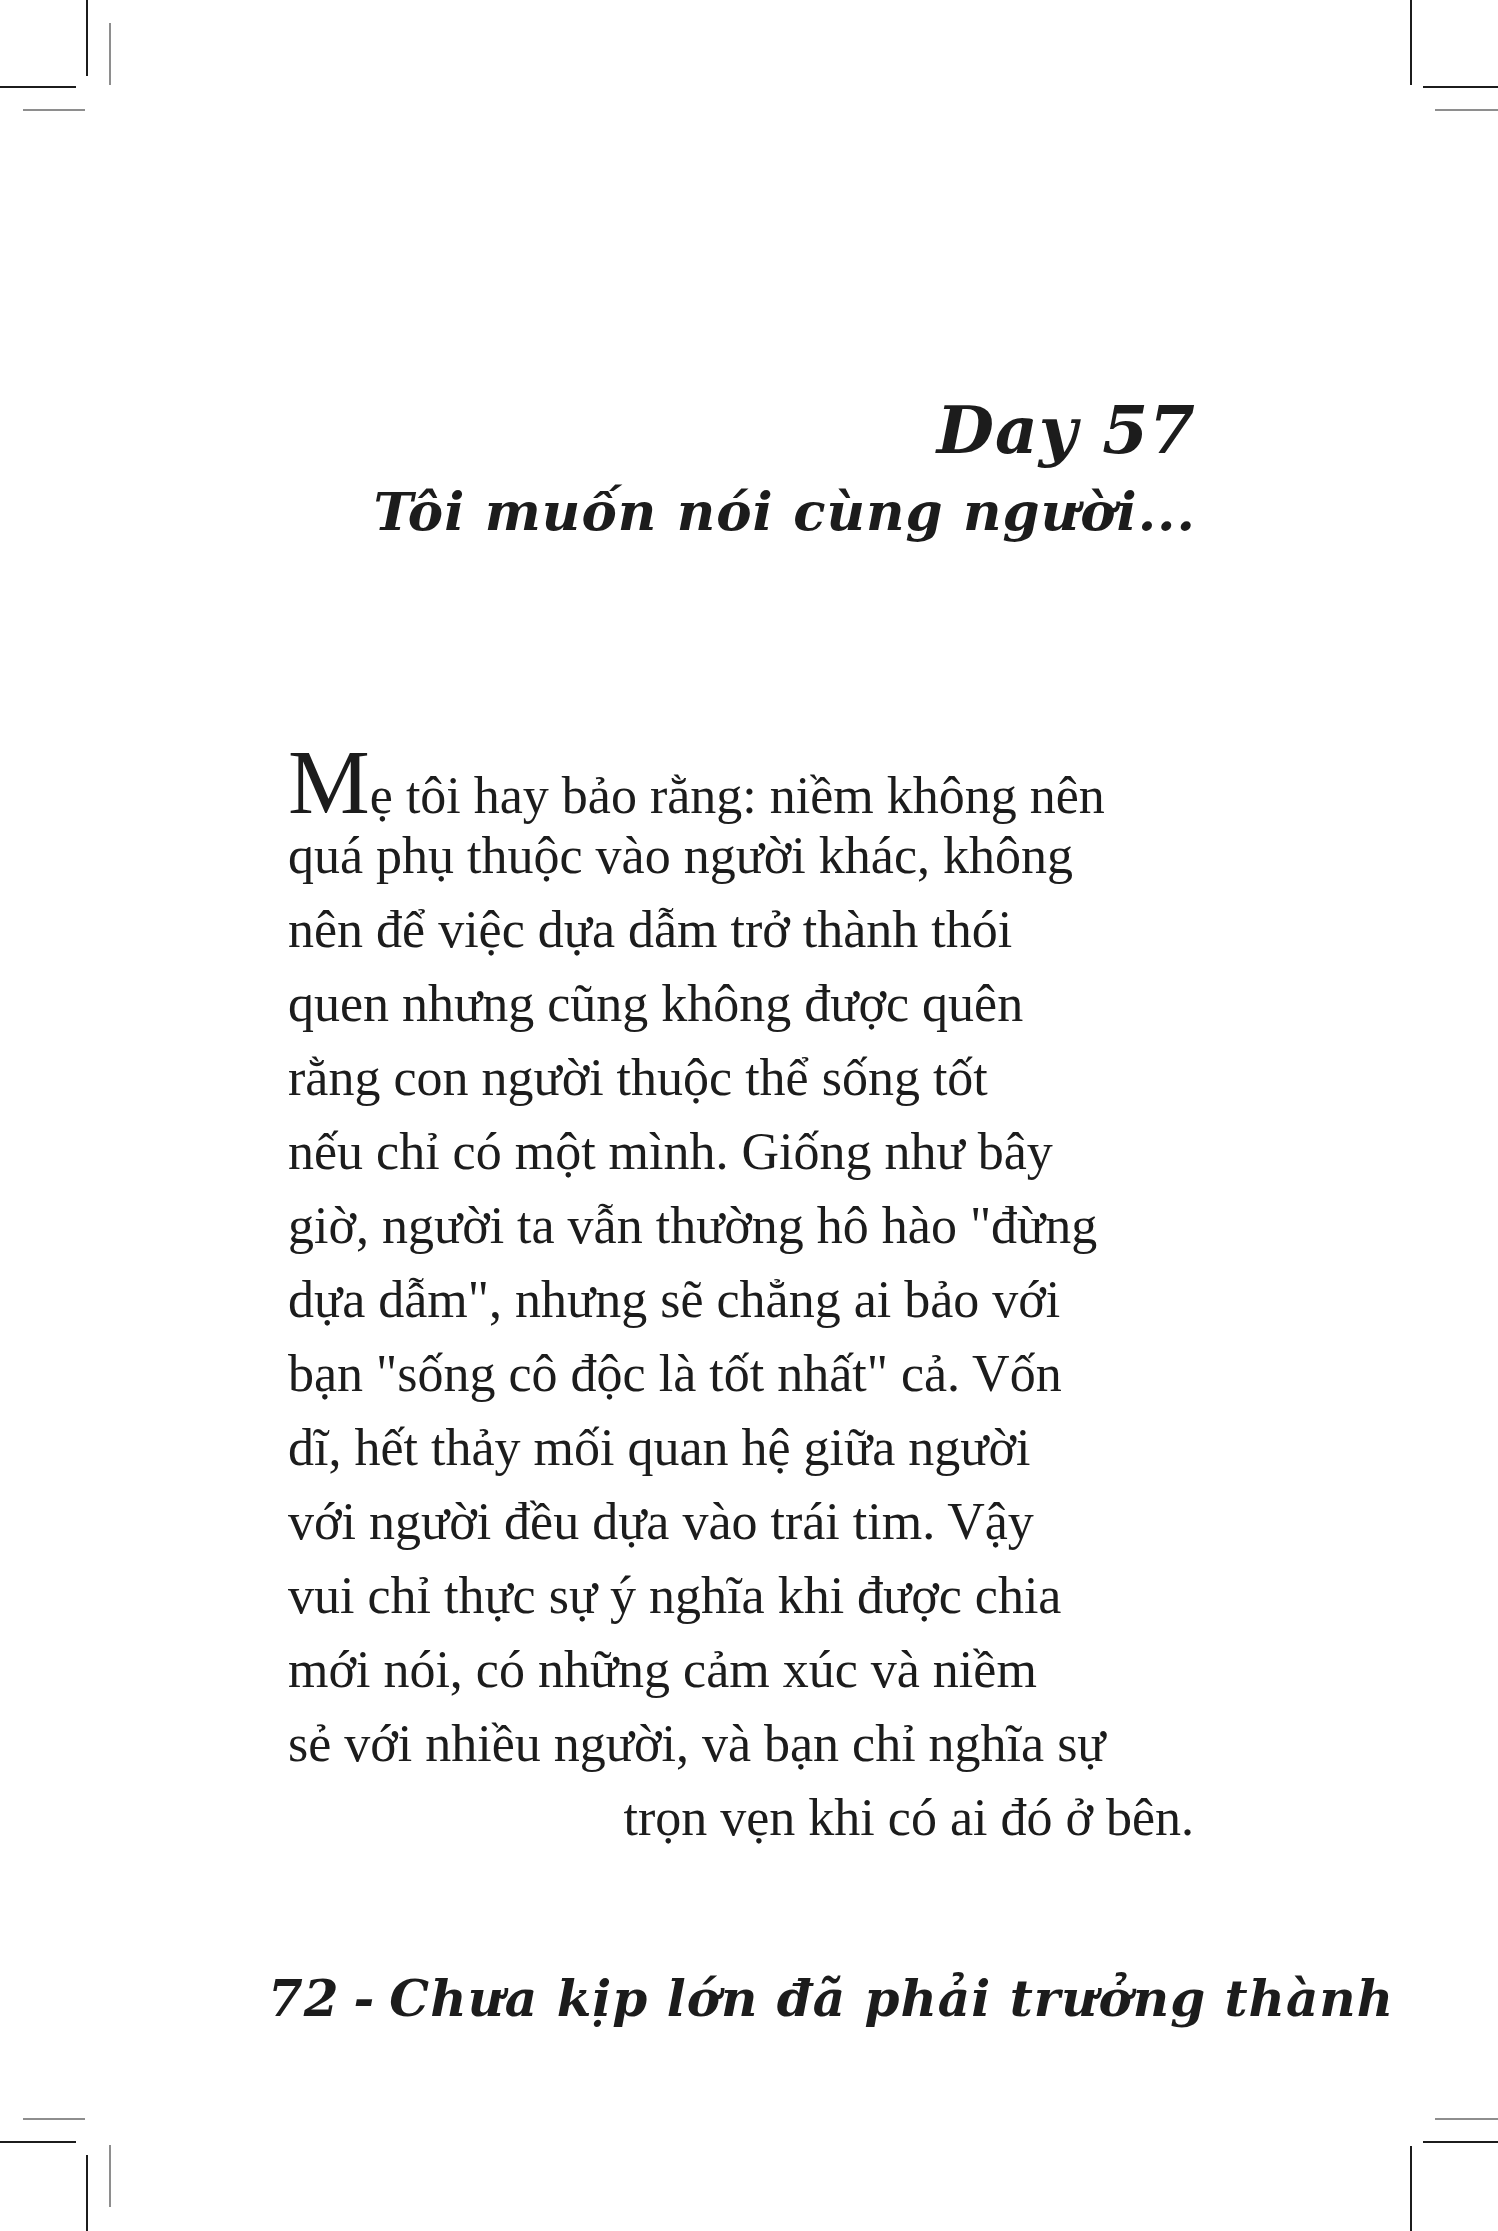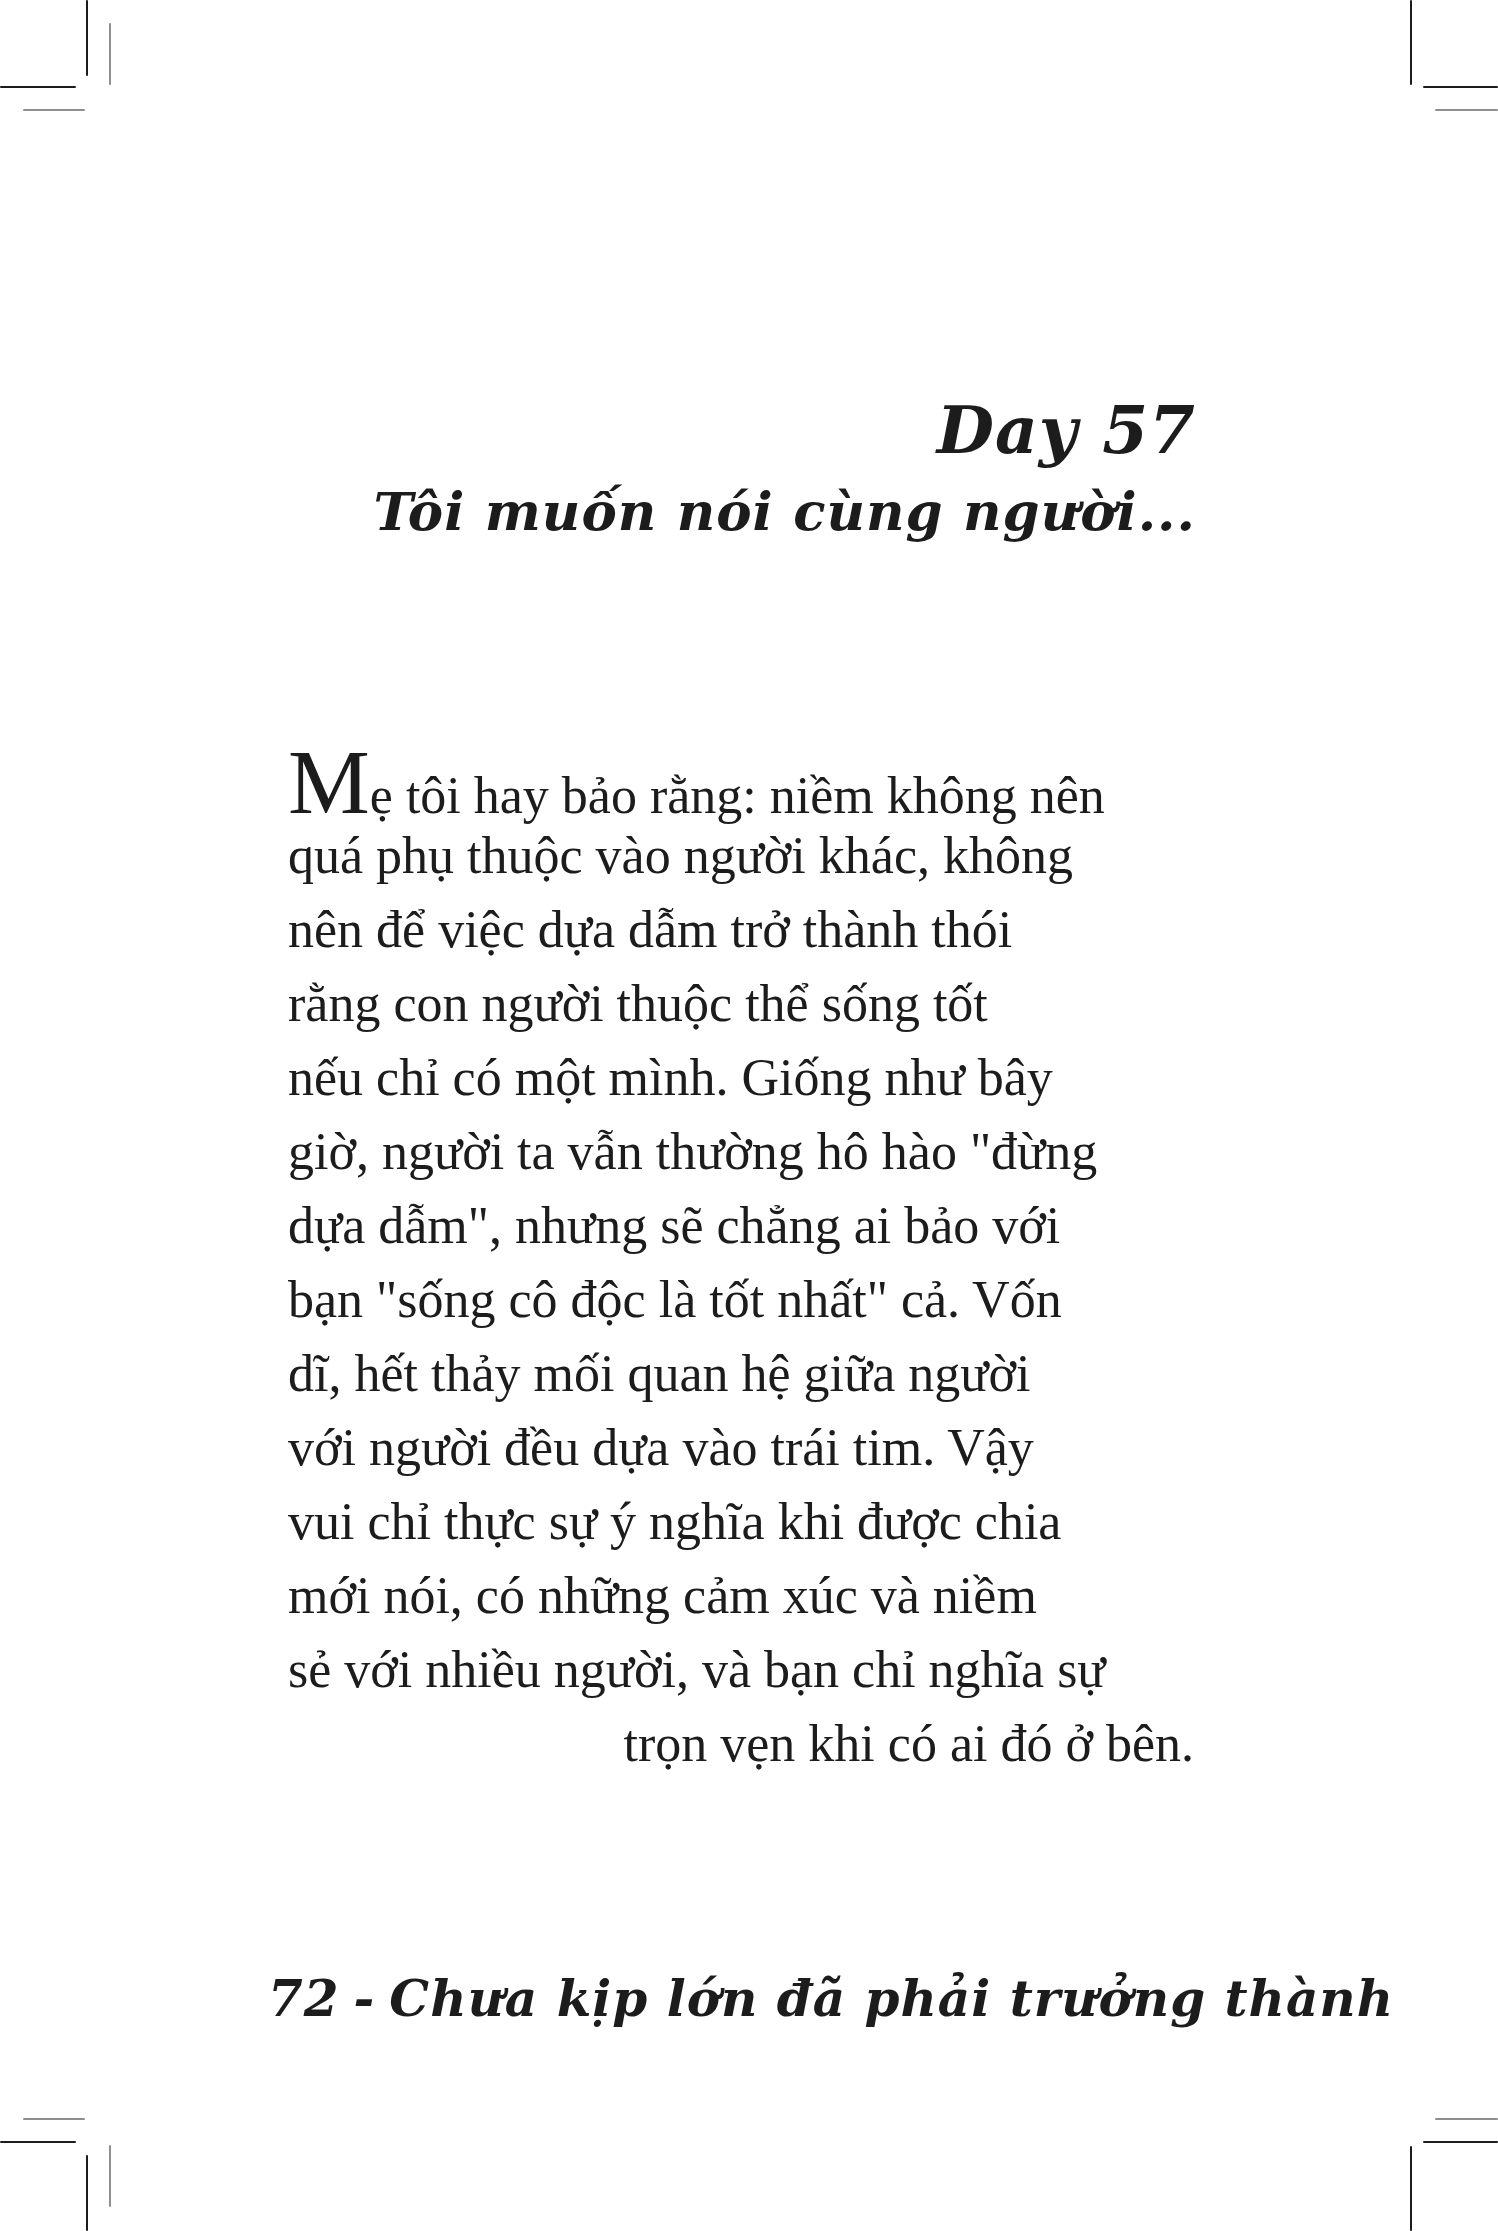--- a/index.html
+++ b/index.html
@@ -1,20 +1,20 @@
 <!DOCTYPE html>
 <html style="--ink: #1c1c1c; --crop-gray: #8e8e8e; --paper: #ffffff;"><head>
 <meta charset="utf-8">
 <style>
   :root {
     --ink: #1c1c1c;
     --crop-gray: #8e8e8e;
     --paper: #ffffff;
   }
-  * { margin: 0; padding: 0; box-sizing: border-box; border-radius: 8px; }
+  * { margin: 0; padding: 0; box-sizing: border-box; }
   html, body { background: #ffffff; }
   .page {
     position: relative;
     width: 1498px;
     height: 2231px;
     background: var(--paper);
     overflow: hidden;
     font-family: "Liberation Serif", "DejaVu Serif", serif;
     color: var(--ink);
   }
@@ -113,20 +113,21 @@
 
   <div class="heading">
     <div class="day-title">Day 57</div>
     <div class="chapter-subtitle">Tôi muốn nói cùng người...</div>
   </div>
 
   <div class="body-text">
     <div class="bline first"><span class="dropcap">M</span><span>ẹ tôi hay bảo rằng: niềm không nên</span></div>
     <div class="bline">quá phụ thuộc vào người khác, không</div>
     <div class="bline">nên để việc dựa dẫm trở thành thói</div>
+    <div class="bline">quen nhưng cũng không được quên</div>
     <div class="bline">rằng con người thuộc thể sống tốt</div>
     <div class="bline">nếu chỉ có một mình. Giống như bây</div>
     <div class="bline">giờ, người ta vẫn thường hô hào "đừng</div>
     <div class="bline">dựa dẫm", nhưng sẽ chẳng ai bảo với</div>
     <div class="bline">bạn "sống cô độc là tốt nhất" cả. Vốn</div>
     <div class="bline">dĩ, hết thảy mối quan hệ giữa người</div>
     <div class="bline">với người đều dựa vào trái tim. Vậy</div>
     <div class="bline">vui chỉ thực sự ý nghĩa khi được chia</div>
     <div class="bline">mới nói, có những cảm xúc và niềm</div>
     <div class="bline">sẻ với nhiều người, và bạn chỉ nghĩa sự</div>

